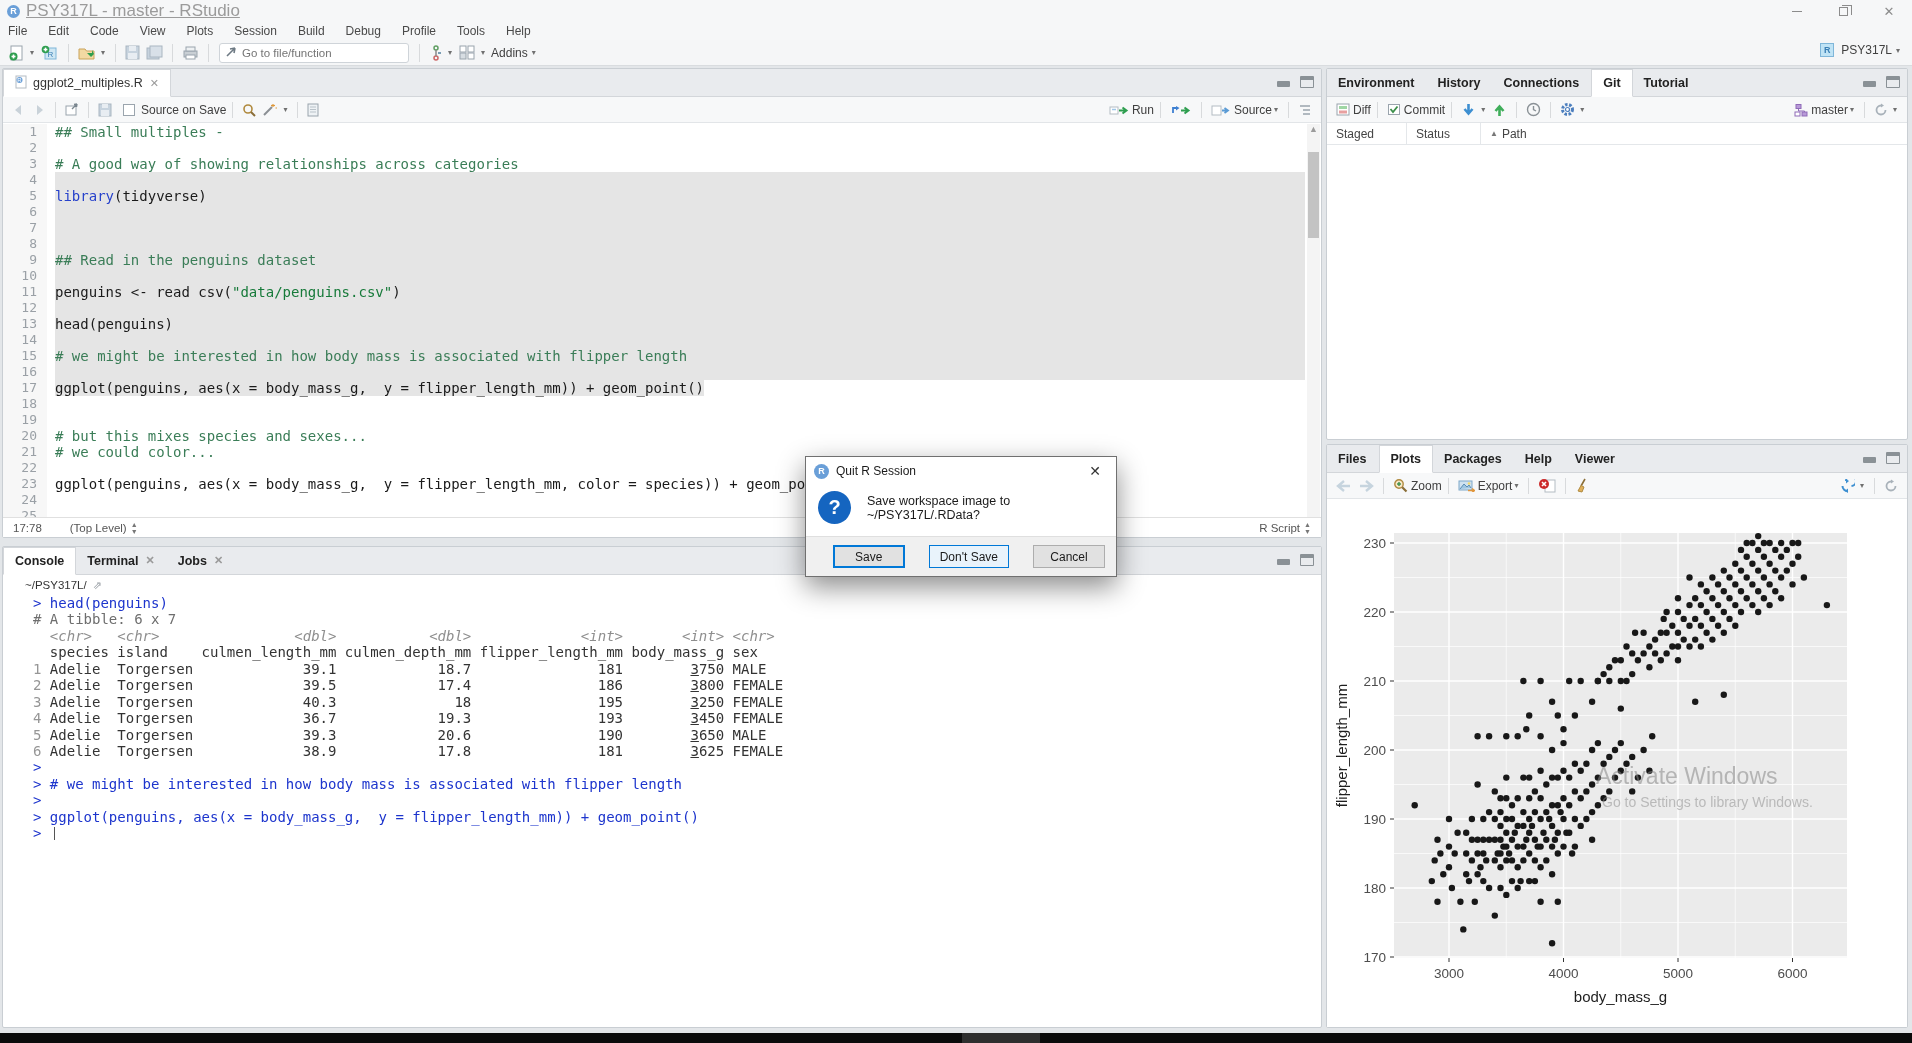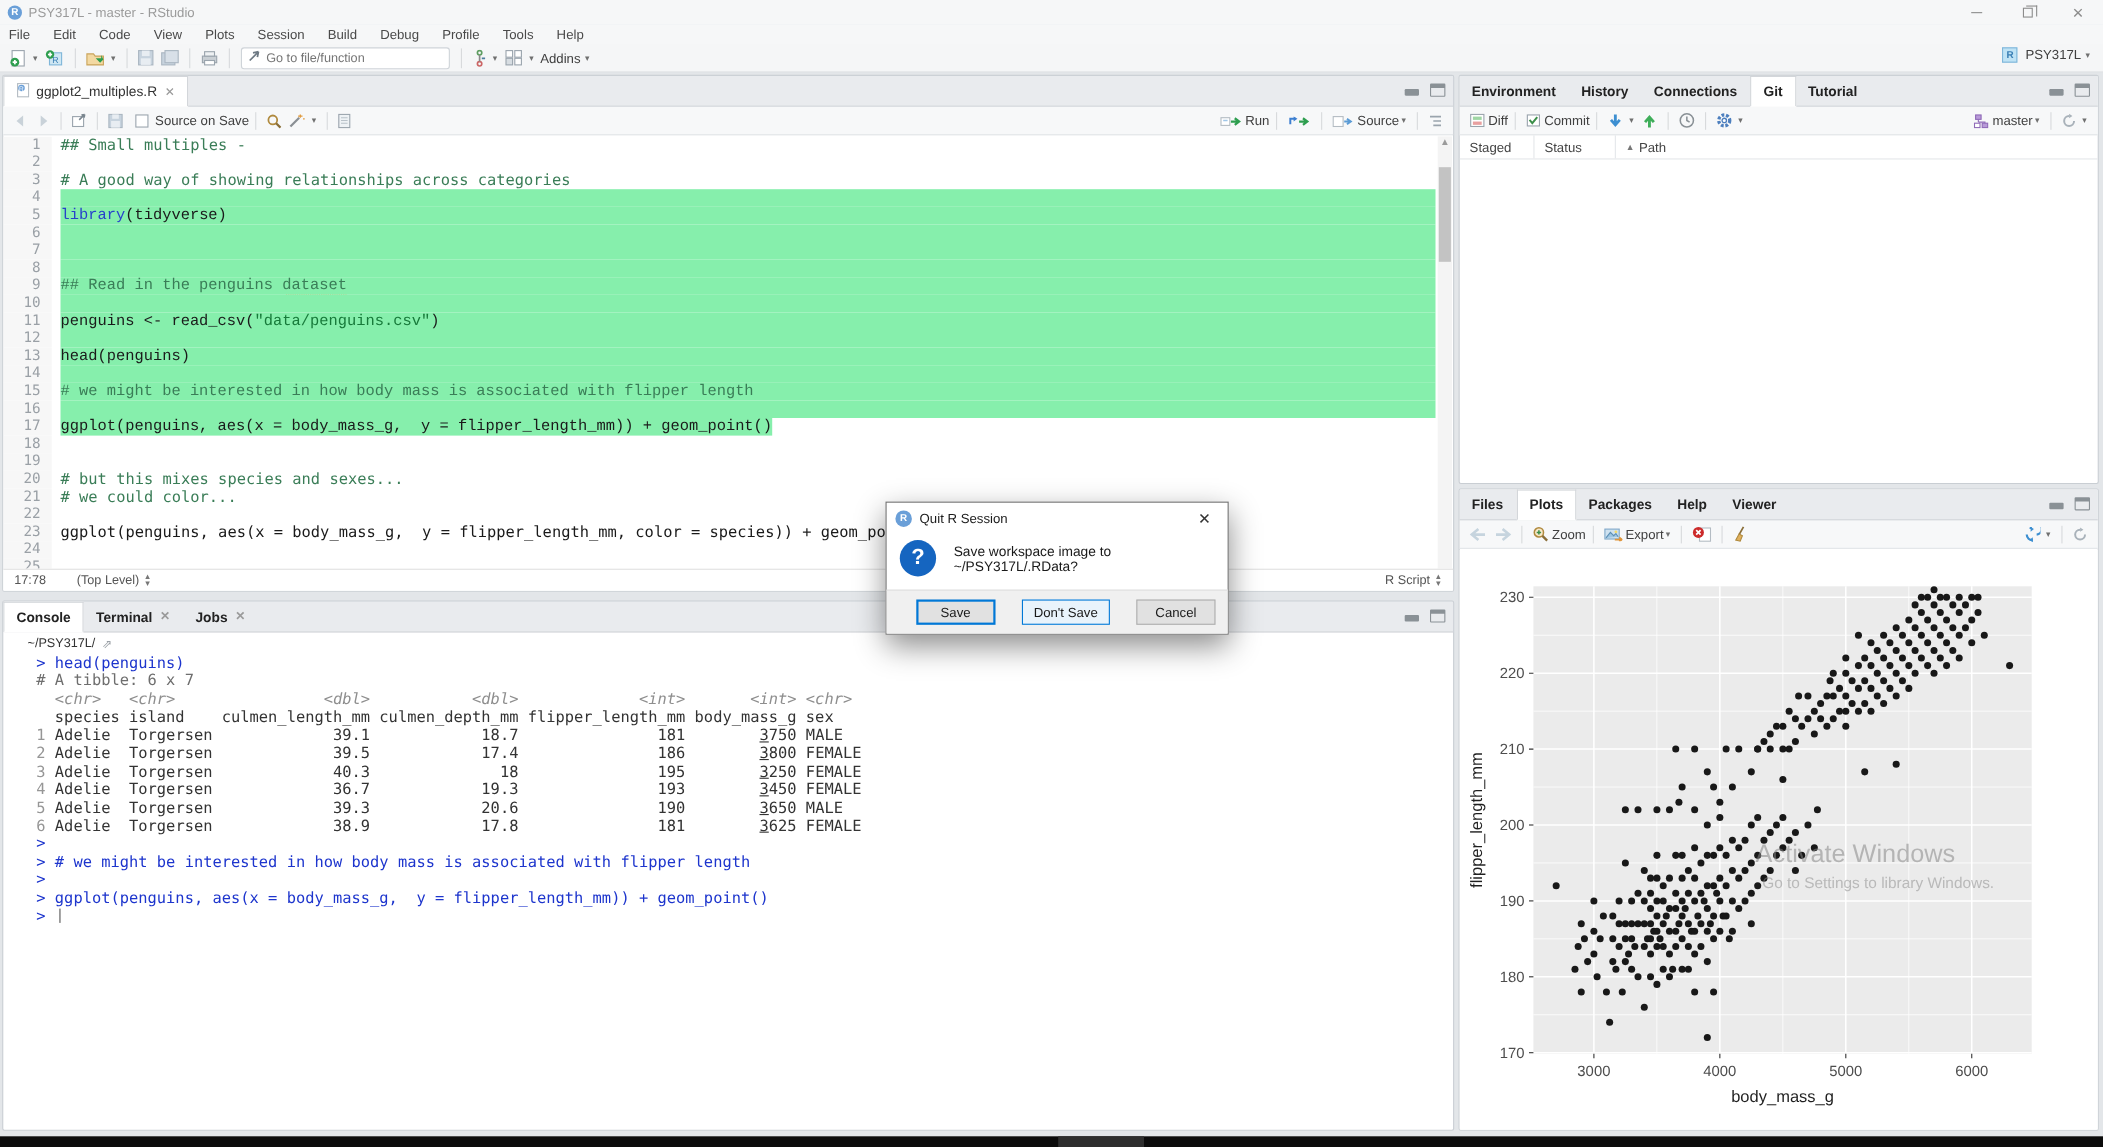--- a/index.html
+++ b/index.html
@@ -3,21 +3,21 @@
 <meta charset="utf-8">
 <style>
   * { margin:0; padding:0; box-sizing:border-box; }
   html,body { width:1912px; height:1043px; overflow:hidden; }
   body { font-family:"Liberation Sans", sans-serif; }
   #app { position:relative; width:1912px; height:1043px; background:#e3e6e9; }
 
   
   .titlebar { position:absolute; left:0; top:0; width:1912px; height:22px; background:#f6f7f8; display:flex; align-items:center; }
   .app-icon { width:13px; height:13px; border-radius:50%; background:#6a9fd8; color:#fff; font-size:9px; font-weight:bold; text-align:center; line-height:13px; margin:0 6px 0 7px; }
-  .title-text { font-size:12px; color:#9b9b9b; }
+  .title-text { font-size:17px; color:#9b9b9b;text-decoration:underline; }
   .win-controls { position:absolute; right:0; top:0; height:22px; display:flex; }
   .win-btn { width:46px; height:22px; display:flex; align-items:center; justify-content:center; color:#8c8c8c; font-size:13px; }
   .wc-min { width:10px; height:1px; background:#8c8c8c; }
   .wc-restore { width:9px; height:9px; border:1px solid #8c8c8c; position:relative; }
   .wc-restore:before { content:""; position:absolute; left:2px; top:-3px; width:9px; height:9px; border:1px solid #8c8c8c; border-left:none; border-bottom:none; }
 
   .menubar { position:absolute; left:0; top:22px; width:1912px; height:18px; background:#f6f7f8; display:flex; align-items:center; padding-left:8px; }
   .menu-item { font-size:12px; color:#4a4a4a; margin-right:21px; }
 
   .toolbar { position:absolute; left:0; top:40px; width:1912px; height:26px; background:#f5f6f7; border-bottom:1px solid #d9dcdf; display:flex; align-items:center; padding-left:6px; }
@@ -44,21 +44,21 @@
 
   .ptoolbar { display:flex; align-items:center; height:26px; background:#f7f8f9; border-bottom:1px solid #e2e5e8; padding:0 6px; font-size:12px; color:#404040; }
   .ptoolbar .tb-sep { height:16px; }
 
   
   #editor-pane { left:2px; top:68px; width:1320px; height:470px; }
   #code-area { position:absolute; left:0; top:55px; right:0; bottom:20px; overflow:hidden; font-family:"DejaVu Sans Mono", monospace; font-size:14px; }
   .cl { display:flex; height:16px; line-height:16px; white-space:pre; }
   .ln { width:44px; padding-right:10px; text-align:right; color:#9aa0a6; background:#f7f7f7; flex:none; font-size:13px; }
   .ct { margin-left:8px; color:#1a1a1a; }
-  .ct.sel { background:#86efac;font-family:Liberation Mono, monospace; }
+  .ct.sel { background:#e5e5e5; }
   .ct.fill { flex:1; margin-right:16px; }
   .tok-c { color:#3a7d57; }
   .tok-k { color:#2742cb; }
   .tok-s { color:#177a3a; }
   .tok-t { color:#1a1a1a; }
   .sq { border-bottom:1px dotted #d89a3a; }
   #ed-scroll { position:absolute; right:1px; top:55px; width:13px; bottom:20px; background:#f4f4f4; }
   #ed-thumb { position:absolute; left:1px; top:28px; width:11px; height:86px; background:#c3c3c3; }
   .scroll-arrow { color:#9b9b9b; font-size:9px; text-align:center; display:block; }
   .ed-status { position:absolute; left:0; bottom:0; right:0; height:20px; background:#fff; border-top:1px solid #e0e0e0; display:flex; align-items:center; font-size:11.5px; color:#555; }
@@ -488,21 +488,21 @@
         <span class="tb-ic">
             <svg width="14" height="14">
               <path d="M11.5 7 A4.5 4.5 0 1 1 7 2.5" fill="none" stroke="#a9b2ba" stroke-width="1.8"></path>
               <path d="M7 0.5 L10 2.5 L7 4.5" fill="#a9b2ba"></path>
             </svg>
           </span>
         <span class="tb-caret">▾</span>
       </span>
     </div>
     <div class="gcols">
-      <div class="gcol" style="width:68px;">Staged</div>
+      <div class="gcol" style="width:80px;">Staged</div>
       <div class="gcol" style="width:74px;">Status</div>
       <div class="gcol" style="flex:1;border-right:none;">
           <span class="sort-tri">▲</span>
           <span>Path</span>
         </div>
     </div>
     <div style="flex:1;"></div>
   </div>
 
   <div class="pane" id="plots-pane">

